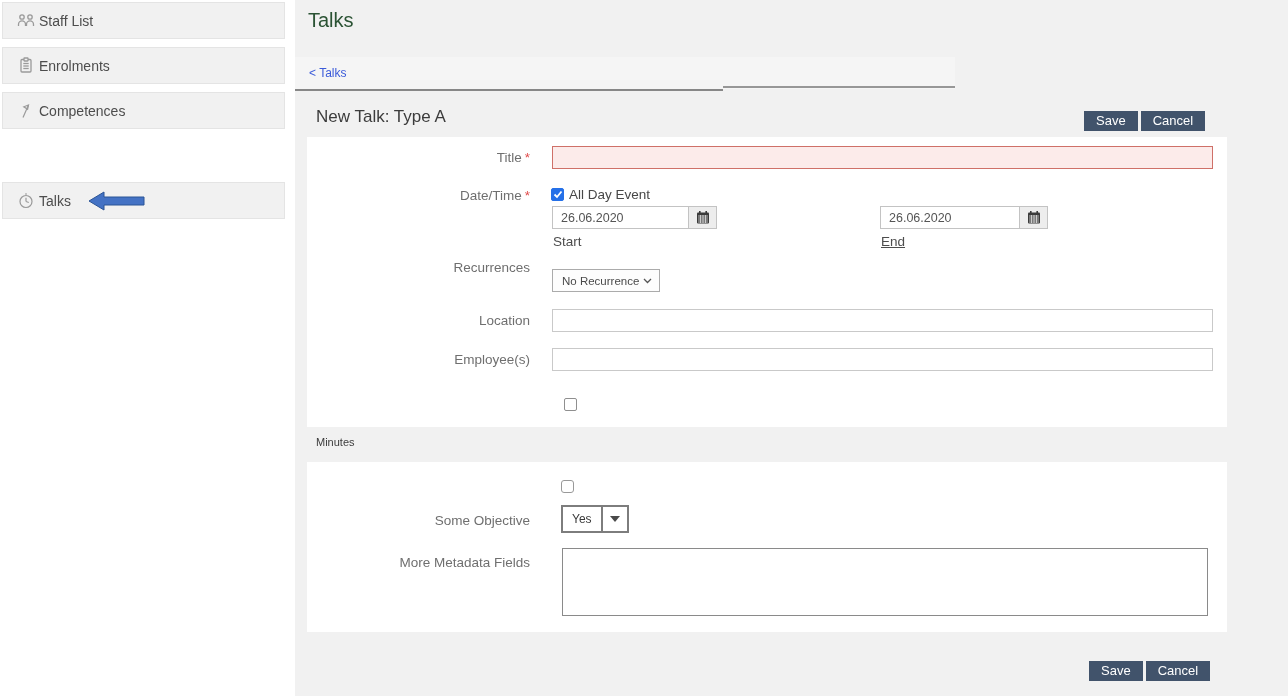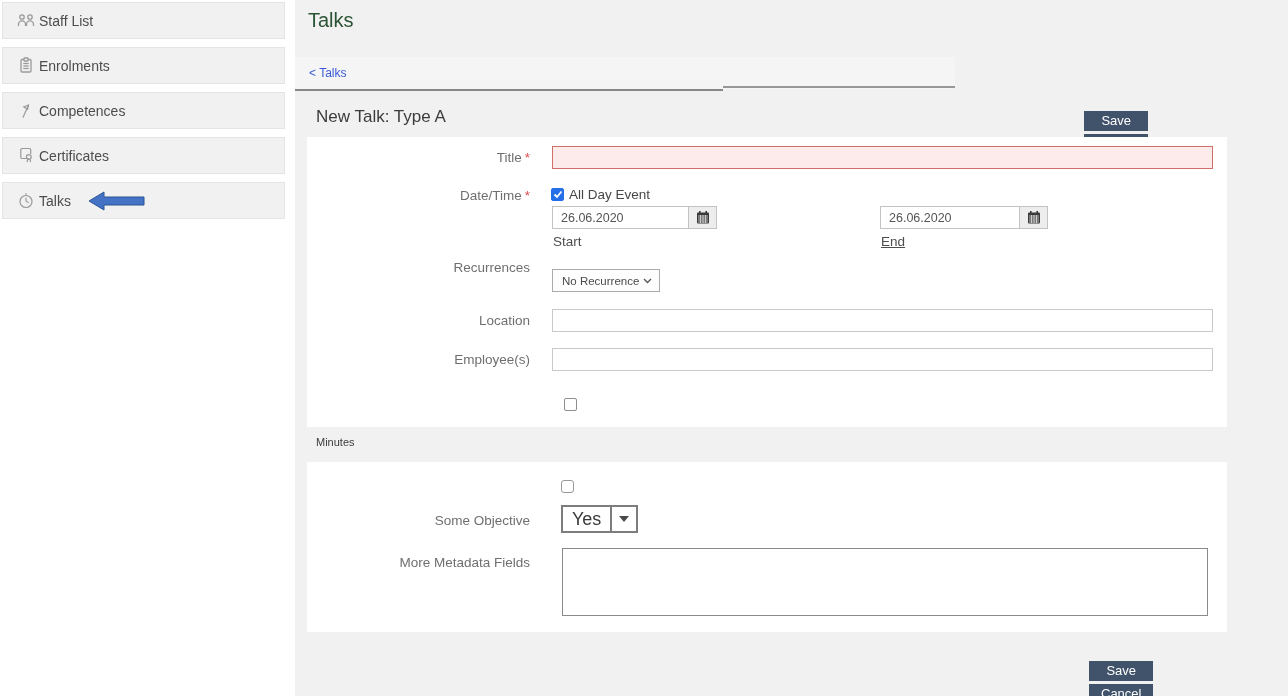--- a/index.html
+++ b/index.html
@@ -19,21 +19,21 @@
   .page-title { position:absolute; left:308px; top:9px; font-size:20px; color:#2b5334; }
   .crumb-strip { position:absolute; left:295px; top:57px; width:660px; height:32px; background:#f5f5f5;
                  display:flex; align-items:center; padding-left:14px; }
   .crumb-link { font-size:12px; color:#3a5ad9; text-decoration:none; cursor:pointer; }
   .tabline-a { position:absolute; left:295px; top:89px; width:428px; height:2px; background:#878787; }
   .tabline-b { position:absolute; left:723px; top:86px; width:232px; height:2px; background:#979797; }
 
   .form-heading { position:absolute; left:316px; top:107px; font-size:17px; color:#3c3c3c; }
   .minutes-heading { position:absolute; left:316px; top:436px; font-size:11px; color:#3c3c3c; }
 
-  .btn-row { position:absolute; display:flex; gap:3px;flex-direction:column; }
+  .btn-row { position:absolute; display:flex; gap:3px; }
   .btn-row.top { left:1084px; top:111px; }
   .btn-row.bottom { left:1089px; top:661px; }
   .btn { height:20px; line-height:20px; padding:0 12px; background:#41536b; color:#fff;
          font-size:13px; text-align:center; cursor:pointer; border:none; }
 
   
   .panel1 { position:absolute; left:307px; top:137px; width:920px; height:290px; background:#fff; }
   .panel2 { position:absolute; left:307px; top:462px; width:920px; height:170px; background:#fff; }
 
   .flabel { position:absolute; left:290px; width:240px; text-align:right; font-size:13.5px; color:#6f6f6f; }
@@ -59,21 +59,21 @@
 
   .allday-label { position:absolute; left:569px; top:187px; font-size:13.5px; color:#474747; }
 
   .sel { position:absolute; left:552px; top:269px; width:108px; height:23px; border:1px solid #ababab;
          background:#fdfdfd; display:flex; align-items:center; cursor:pointer; }
   .sel .selval { flex:1; font-size:11.5px; color:#4a4a4a; padding-left:9px; }
   .sel .chev { margin-right:7px; display:flex; }
 
   .combo { position:absolute; left:561px; top:505px; height:28px; display:inline-flex;
            border:2px solid #7d7d7d; background:#fff; cursor:pointer; }
-  .combo .cval { padding:0 9px; font-size:18px; color:#3a3a3a; line-height:24px; }
+  .combo .cval { padding:0 9px; font-size:12px; color:#3a3a3a; line-height:24px; }
   .combo .carrow { width:26px; border-left:2px solid #7d7d7d; display:flex; align-items:center; justify-content:center; }
   .tri { width:0; height:0; border-left:5px solid transparent; border-right:5px solid transparent;
          border-top:6px solid #4a4a4a; }
 
   textarea.meta { position:absolute; left:562px; top:548px; width:646px; height:68px;
                   border:1px solid #8a8a8a; resize:none; font-family:"Liberation Sans", sans-serif;
                   font-size:13px; color:#444; padding:4px 8px; }
 </style>
 </head>
 <body>
@@ -111,30 +111,20 @@
     <div class="side-item" style="top:92px">
       <span class="ic">
         <svg width="15" height="16" viewBox="0 0 15 16" fill="none" stroke="#9a9a9a" stroke-width="1.2">
           <line x1="4" y1="14.5" x2="9.5" y2="2"></line>
           <path d="M9.5 2 L4.8 3.8 L8.6 6.3 Z"></path>
         </svg>
       </span>
       <span class="lbl">Competences</span>
     </div>
 
-    <div class="side-item" style="top:137px">
-      <span class="ic">
-        <svg width="16" height="17" viewBox="0 0 16 17" fill="none" stroke="#9a9a9a" stroke-width="1.2">
-          <path d="M11 11.5 H4 a1.2 1.2 0 0 1 -1.2 -1.2 V2.7 A1.2 1.2 0 0 1 4 1.5 h7.5 a1.2 1.2 0 0 1 1.2 1.2 V7"></path>
-          <circle cx="10.8" cy="10" r="2.4"></circle>
-          <path d="M9.8 12.1 L9 15.2 M11.8 12.1 L12.7 15.2"></path>
-        </svg>
-      </span>
-      <span class="lbl">Certificates</span>
-    </div>
 
     <div class="side-item" style="top:182px">
       <span class="ic">
         <svg width="16" height="16" viewBox="0 0 16 16" fill="none" stroke="#9a9a9a" stroke-width="1.2">
           <circle cx="8" cy="8.5" r="6"></circle>
           <line x1="8" y1="8.5" x2="8" y2="4.8"></line>
             <line x1="8" y1="8.5" x2="10.8" y2="9.5"></line>
           <line x1="7" y1="1" x2="9" y2="1"></line>
         </svg>
       </span>

